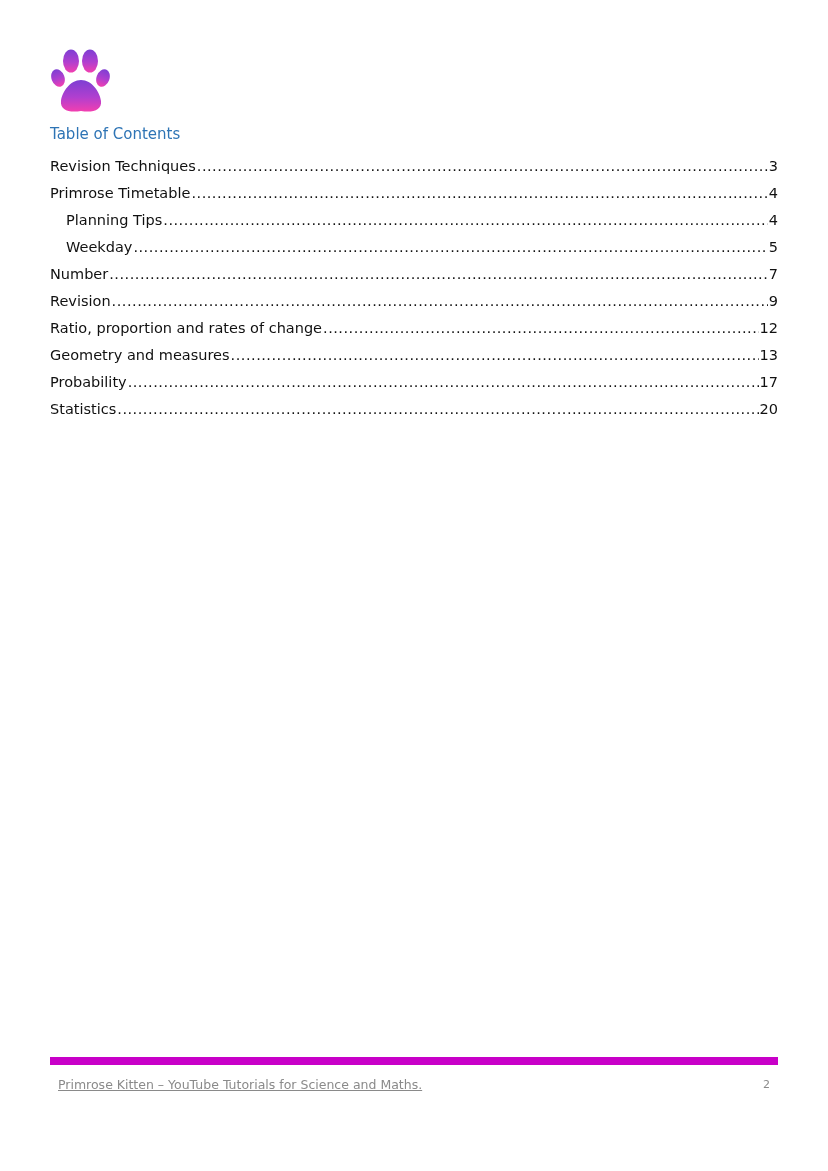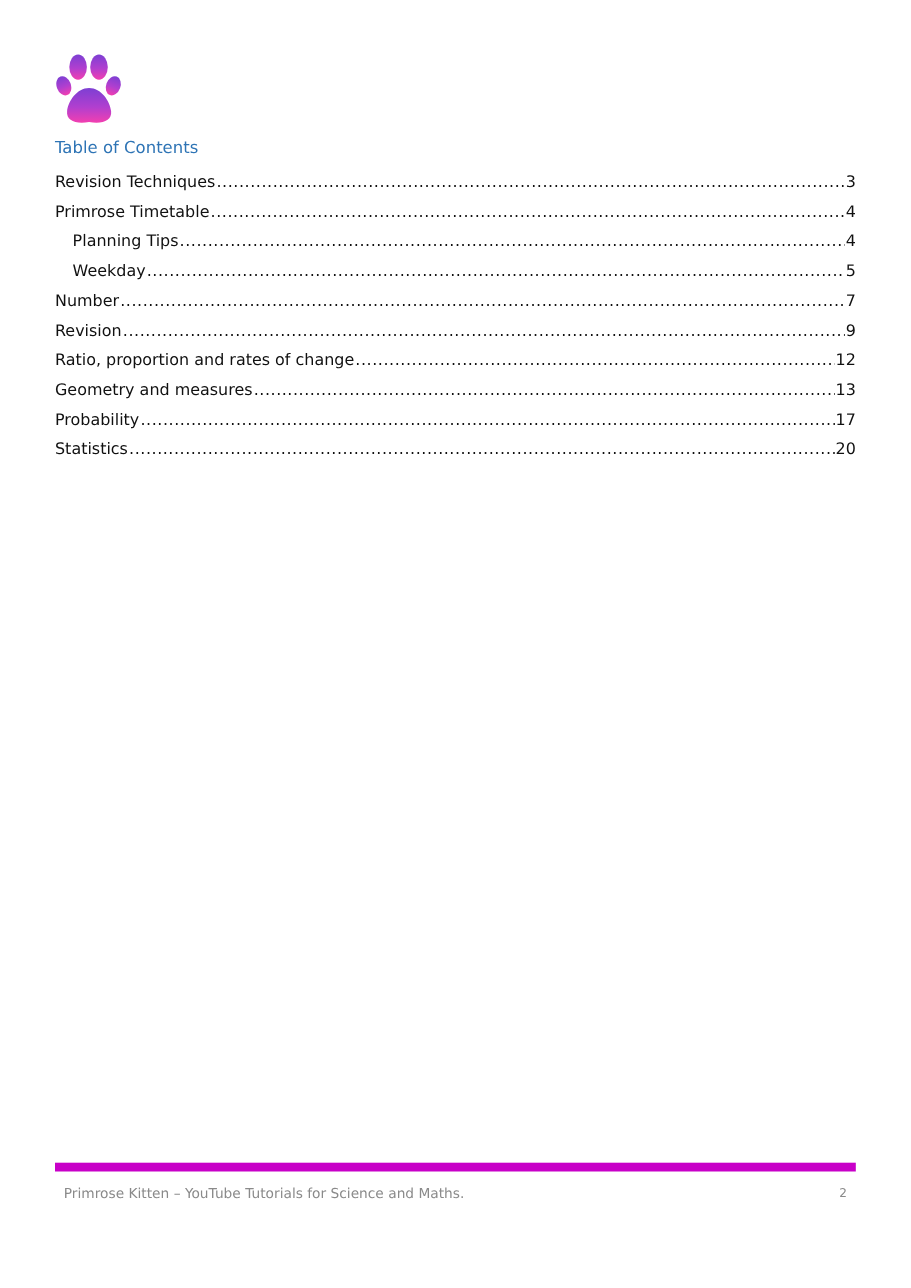--- a/index.html
+++ b/index.html
@@ -8,21 +8,21 @@
     .logo { position: absolute; left: 50px; top: 48px; width: 62px; height: 66px; }
     .toc-title { position: absolute; left: 50px; top: 125px; font-size: 15px; color: #2e74b5; }
     .toc { position: absolute; left: 50px; top: 152px; width: 728px; }
     .toc-row { display: flex; align-items: center; height: 27px; font-size: 14.5px; line-height: 22px; }
     .toc-row.indent { padding-left: 16px; }
     .toc-row .label { white-space: nowrap; }
     .toc-row .dots { flex: 1; overflow: hidden; white-space: nowrap; margin: 0 1px; }
     .toc-row .dots::before { content: "........................................................................................................................................................................................................"; letter-spacing: 0.5px; }
     .toc-row .page { white-space: nowrap; }
     .footer-bar { position: absolute; left: 50px; top: 1057px; width: 728px; height: 8px; background: #c800c8; }
-    .footer-text { position: absolute; left: 58px; top: 1077px; font-size: 12.5px; color: #8a8a8a; }
+    .footer-text { position: absolute; left: 58px; top: 1077px; font-size: 12.5px; color: #8a8a8a; text-decoration: underline; }
     .footer-page { position: absolute; left: 763px; top: 1078px; font-size: 11px; color: #8a8a8a; }
   </style>
 </head>
 <body>
 
 <div class="logo">
   <svg width="62" height="66" viewBox="0 0 62 66">
     <defs>
       <linearGradient id="pawg" x1="0" y1="0" x2="0" y2="1">
         <stop offset="0" stop-color="#7d3fd3"></stop>

